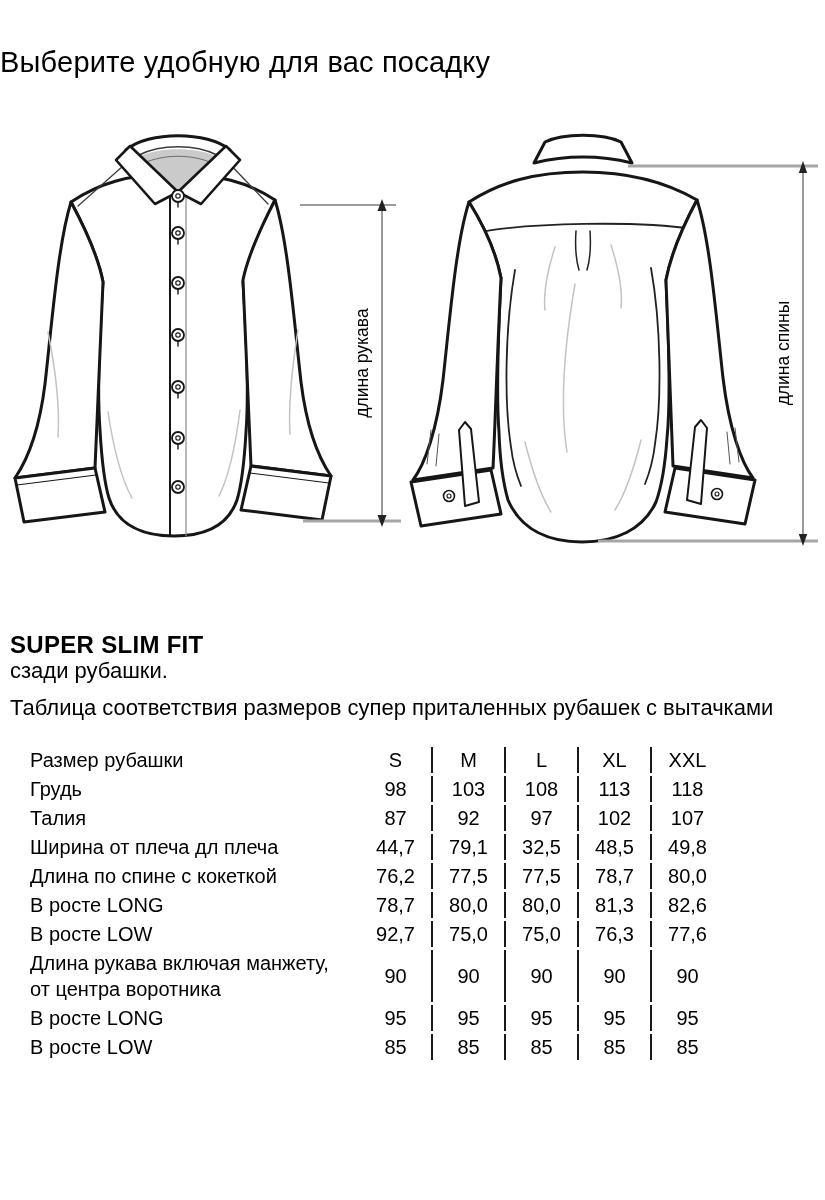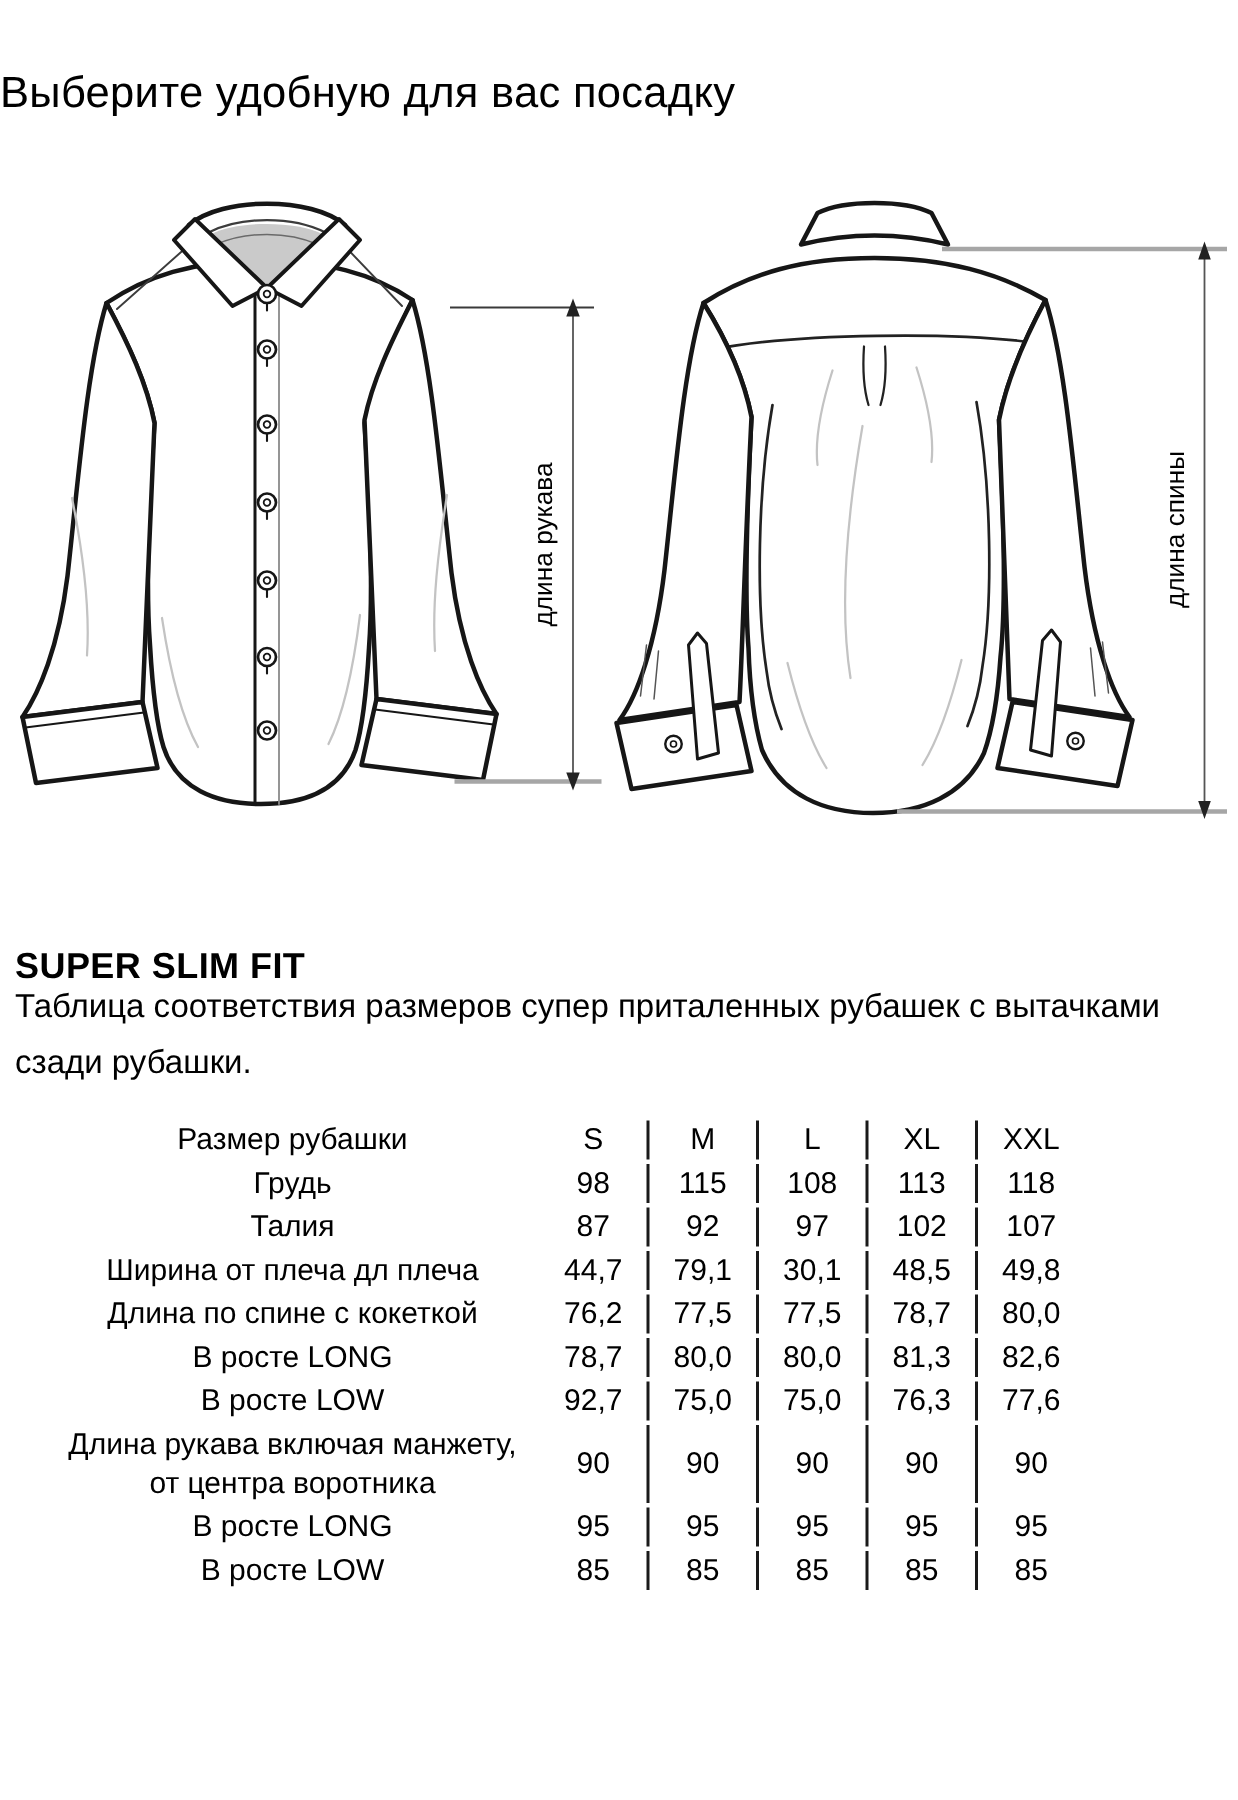--- a/index.html
+++ b/index.html
@@ -9,21 +9,21 @@
   .title{position:absolute;top:46px;left:0;width:825px;
          font-size:29px;font-weight:400;letter-spacing:0.2px;}
 
   #diagram{position:absolute;top:95px;left:0;}
 
   .section-heading{position:absolute;top:615px;left:10px;font-size:24px;font-weight:700;letter-spacing:0.3px;margin-top:16px;}
   .section-desc{position:absolute;top:652px;left:10px;width:800px;font-size:22px;line-height:37px;}
 
   .size-table{position:absolute;top:744px;left:30px;border-collapse:separate;border-spacing:0 3px;}
   .size-table td{padding:0;vertical-align:middle;font-size:20px;height:26px;}
-  .size-table td.lbl{width:330px;text-align:center;white-space:nowrap;}
+  .size-table td.lbl{width:330px;text-align:left;white-space:nowrap;}
   .size-table td.val{width:71px;text-align:center;}
   .size-table td.div{border-left:2px solid #1a1a1a;}
   .size-table tr.tall td{height:52px;}
   .size-table td.lbl .l2{line-height:26px;}
 </style>
 </head>
 <body>
 
 <div id="page">
 
@@ -164,55 +164,55 @@
       <line x1="803" y1="73" x2="803" y2="444" stroke="#555555" stroke-width="1.2"></line>
       <polygon points="803,66 798.8,78 807.2,78" fill="#222222"></polygon>
       <polygon points="803,451 798.8,439 807.2,439" fill="#222222"></polygon>
       <text x="789" y="258" transform="rotate(-90 789 258)" text-anchor="middle" font-size="17.5" fill="#000000">длина спины</text>
     </g>
   </svg>
 
   <div class="section-heading">SUPER SLIM FIT</div>
 
   <div class="section-desc">
+    <div>сзади рубашки.</div>
     <div>Таблица соответствия размеров супер приталенных рубашек с вытачками</div>
-    <div>сзади рубашки.</div>
   </div>
 
   <table class="size-table">
     <tbody>
       <tr>
         <td class="lbl">Размер рубашки</td>
         <td class="val">S</td>
         <td class="val div">M</td>
         <td class="val div">L</td>
         <td class="val div">XL</td>
         <td class="val div">XXL</td>
       </tr>
       <tr>
         <td class="lbl">Грудь</td>
         <td class="val">98</td>
-        <td class="val div">115</td>
+        <td class="val div">103</td>
         <td class="val div">108</td>
         <td class="val div">113</td>
         <td class="val div">118</td>
       </tr>
       <tr>
         <td class="lbl">Талия</td>
         <td class="val">87</td>
         <td class="val div">92</td>
         <td class="val div">97</td>
         <td class="val div">102</td>
         <td class="val div">107</td>
       </tr>
       <tr>
         <td class="lbl">Ширина от плеча дл плеча</td>
         <td class="val">44,7</td>
         <td class="val div">79,1</td>
-        <td class="val div">30,1</td>
+        <td class="val div">32,5</td>
         <td class="val div">48,5</td>
         <td class="val div">49,8</td>
       </tr>
       <tr>
         <td class="lbl">Длина по спине с кокеткой</td>
         <td class="val">76,2</td>
         <td class="val div">77,5</td>
         <td class="val div">77,5</td>
         <td class="val div">78,7</td>
         <td class="val div">80,0</td>

